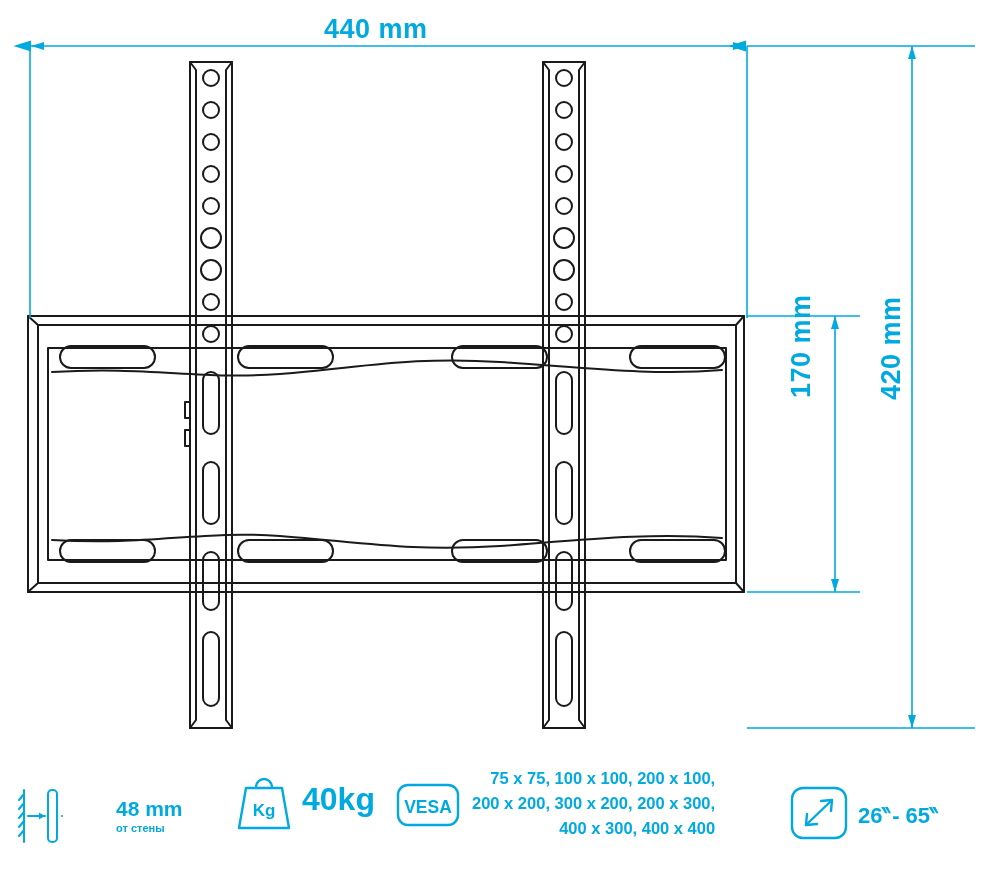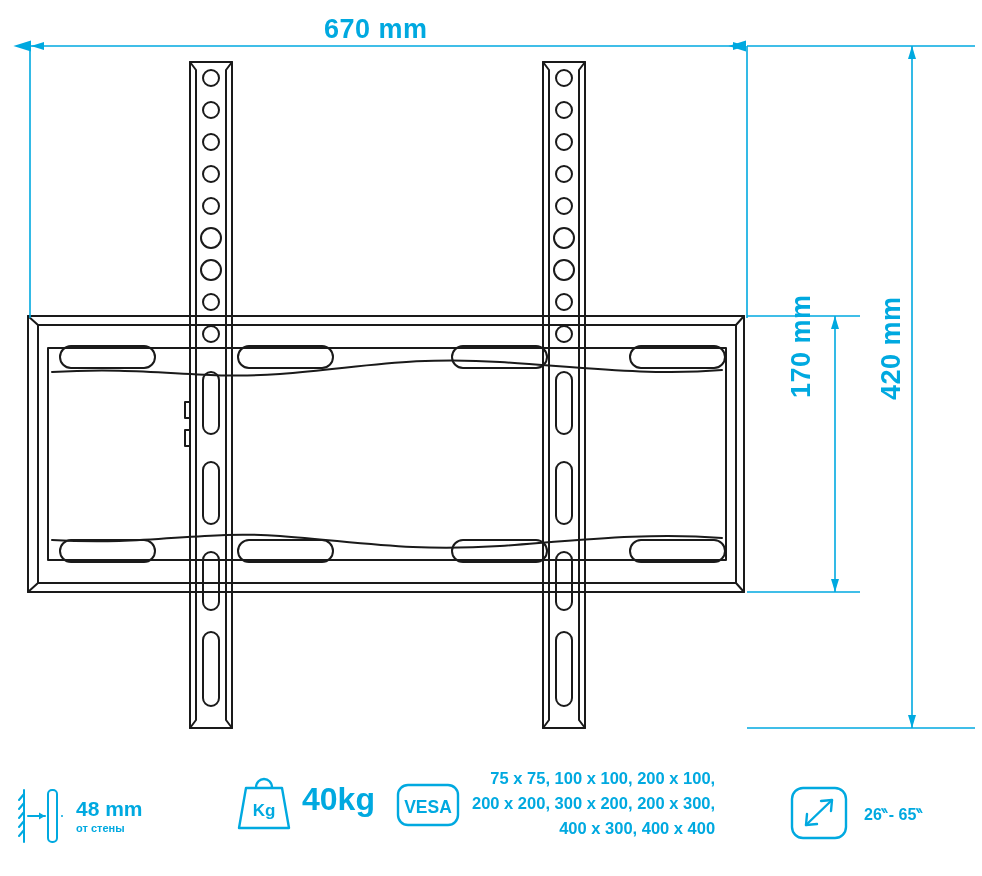--- a/index.html
+++ b/index.html
@@ -65,36 +65,36 @@
   .spec {
     position: absolute;
     display: flex;
     align-items: center;
   }
   .spec-text {
     color: #00a9e0;
     font-weight: bold;
     font-family: "Liberation Sans", sans-serif;
   }
-  #spec-depth { left: 18px; top: 22px; }
+  #spec-depth { left: 18px; top: 22px; gap: 40px; }
   #spec-depth .big { font-size: 21px; }
   #spec-depth .small { font-size: 11px; display:block; margin-top:1px;}
   #spec-weight { left: 232px; top: 4px; }
   #spec-weight .big { font-size: 32px; margin-left: 6px;}
   #spec-vesa { left: 396px; top: 4px; }
   #spec-vesa .vesa-lines {
     font-size: 16.5px;
     line-height: 25px;
     margin-left: 12px;
     color: #00a9e0;
     font-weight: bold;
     text-align: right;
   }
   #spec-size { left: 790px; top: 22px; }
-  #spec-size .big { font-size: 16px; margin-left: 12px;}
+  #spec-size .big { font-size: 22px; margin-left: 6px;}
 </style>
 </head>
 <body>
 
 <div id="stage">
 
   <svg class="layer" id="artwork" viewBox="0 0 982 876">
     <g fill="none" stroke="#1a1a1a" stroke-width="2" stroke-linejoin="round" stroke-linecap="round">
 
       <g>
@@ -193,21 +193,21 @@
       <line x1="835" y1="316" x2="835" y2="592"></line>
       <path d="M835,316 L831,329 L839,329 Z" fill="#00a9e0" stroke="none"></path>
       <path d="M835,592 L831,579 L839,579 Z" fill="#00a9e0" stroke="none"></path>
 
       <line x1="912" y1="46" x2="912" y2="728"></line>
       <path d="M912,46 L908,59 L916,59 Z" fill="#00a9e0" stroke="none"></path>
       <path d="M912,728 L908,715 L916,715 Z" fill="#00a9e0" stroke="none"></path>
     </g>
   </svg>
 
-  <div class="dimtext" id="dim-width-label">670 mm</div>
+  <div class="dimtext" id="dim-width-label">440 mm</div>
   <div class="dimtext" id="dim-170-label">170 mm</div>
   <div class="dimtext" id="dim-420-label">420 mm</div>
 
   <div id="specs">
 
     <div class="spec" id="spec-depth">
       <svg width="54" height="62" viewBox="0 0 54 62">
         <g stroke="#00a9e0" stroke-width="2" fill="none" stroke-linecap="round">
           <line x1="6" y1="6" x2="6" y2="58"></line>
           <line x1="6" y1="10" x2="1" y2="16"></line>

